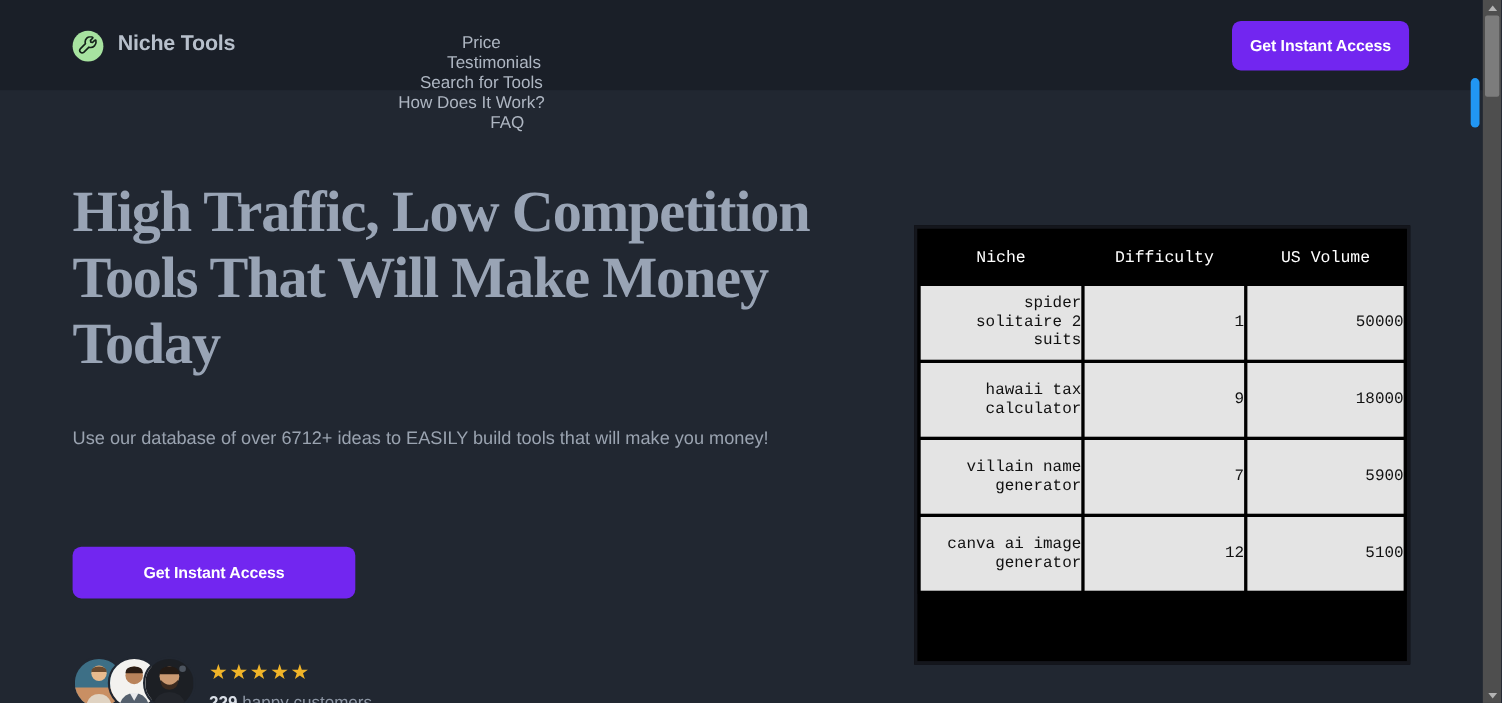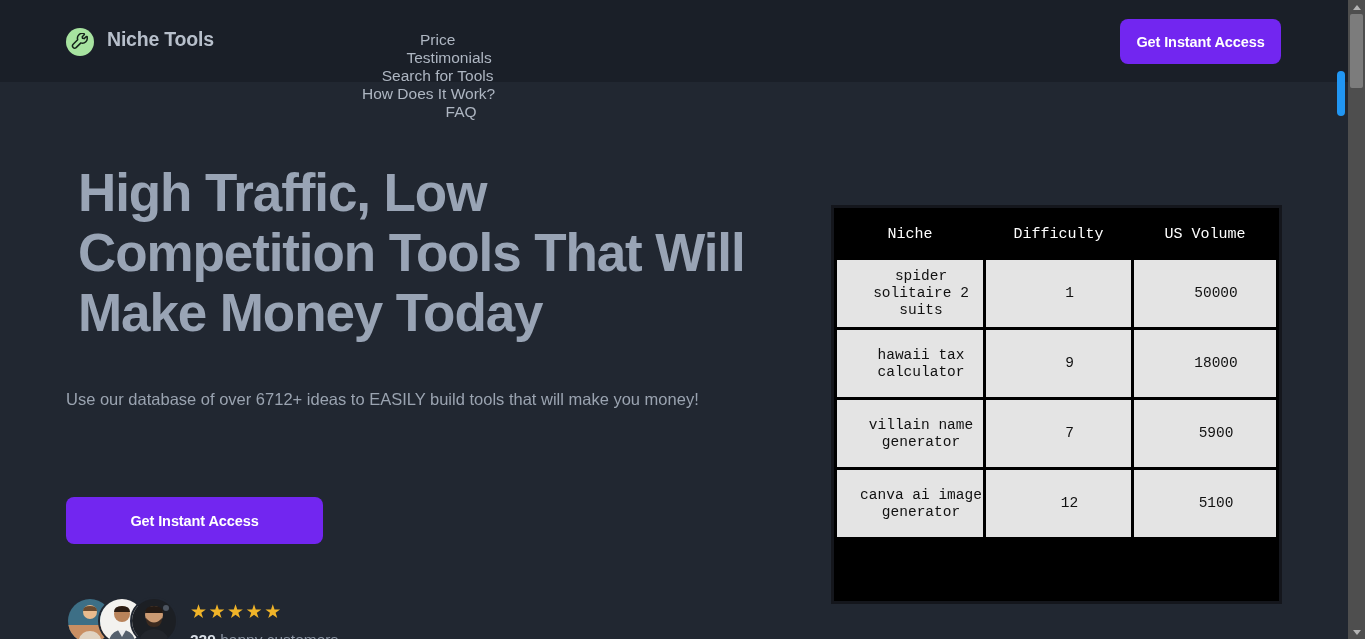--- a/index.html
+++ b/index.html
@@ -88,27 +88,28 @@
     font-family:"Liberation Sans", sans-serif;
     font-size:14.5px;
     font-weight:bold;
     cursor:pointer;
     letter-spacing:-0.1px;
   }
 
   
   .hero-title {
     position:absolute;
-    left:78px; top:163px;
+    left:66px; top:163px;
     width:700px;
     font-size:53px;
     line-height:60px;
     font-weight:bold;
     color:#99a4b5;
     letter-spacing:-1.1px;
+    font-family:Liberation Serif, serif;
   }
   .hero-sub {
     position:absolute;
     left:66px; top:385px;
     width:680px;
     font-size:16.5px;
     line-height:29px;
     color:#9aa3b0;
   }
   .hero-cta {
@@ -194,21 +195,21 @@
     font-weight:normal;
     height:46px;
     vertical-align:middle;
     text-align:center;
   }
   table.niche td {
     background:#e4e4e4;
     color:#111111;
     font-size:14.5px;
     height:67px;
-    text-align:center;
+    text-align:right;
     vertical-align:middle;
     line-height:17px;
     padding-left:22px;
   }
   table.niche .c-niche { width:148px; }
   table.niche .c-diff  { width:148px; }
   table.niche .c-vol   { width:146px; }
 
   
   .scrollbar {

